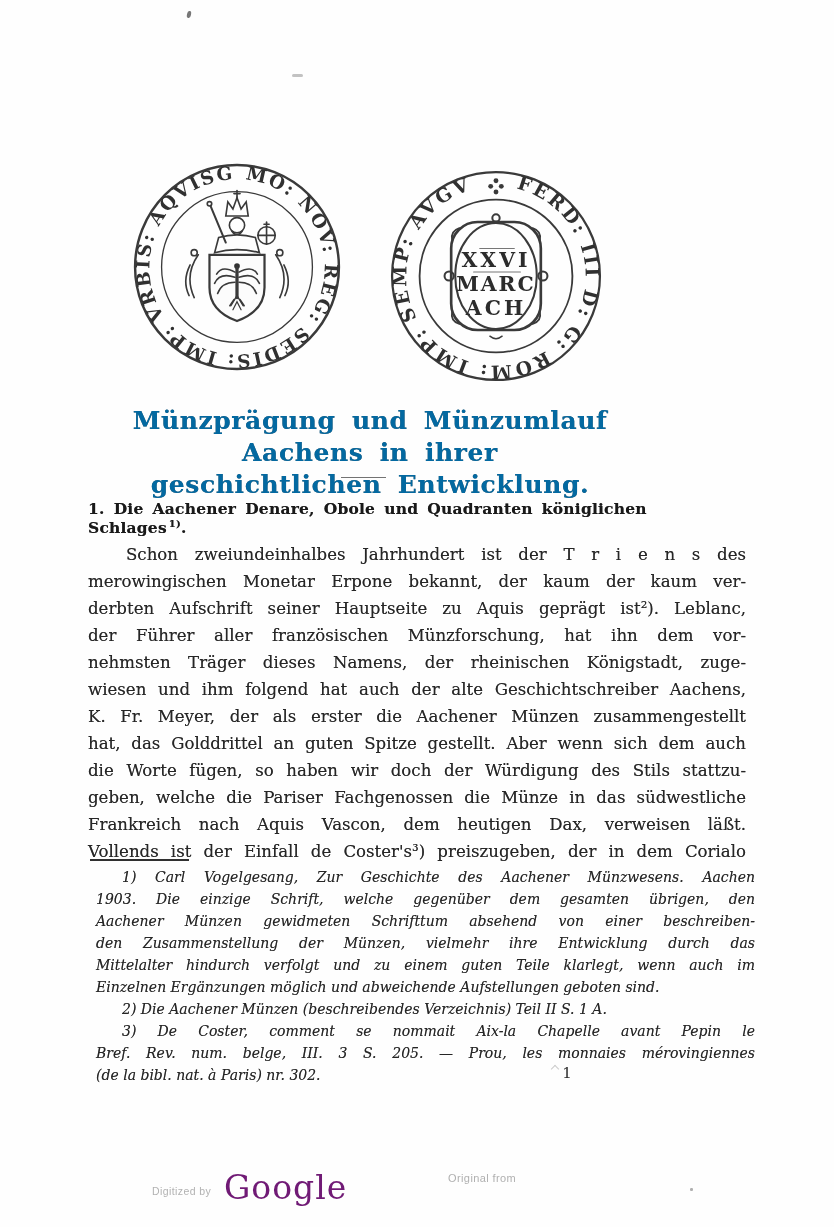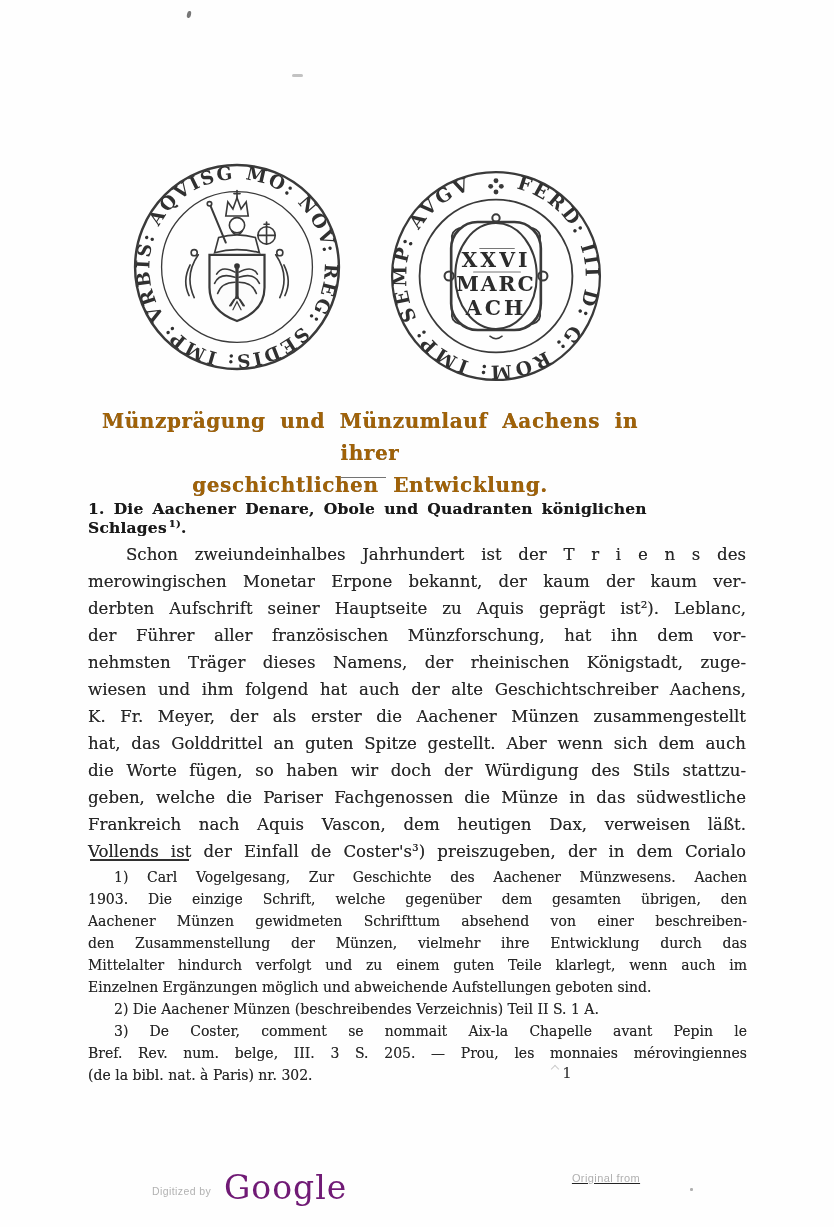--- a/index.html
+++ b/index.html
@@ -14,60 +14,60 @@
   .speck.s3{left:552px;top:1066px;width:5px;height:5px;background:transparent;border-left:1.5px solid #9a9a9a;border-top:1.5px solid #9a9a9a;opacity:.5;transform:rotate(45deg);border-radius:0;}
   .speck.s4{left:690px;top:1188px;width:2.5px;height:2.5px;background:#9c9c9c;opacity:.8;}
   
   .coin{position:absolute;}
   .coin.left{left:131px;top:161px;}
   .coin.right{left:388px;top:167px;}
   .coin text{font-family:"DejaVu Serif", serif;font-weight:bold;}
   
   .title{
     position:absolute;top:405px;left:70px;width:600px;text-align:center;
-    font-size:20px;font-weight:bold;line-height:32px;color:#a16207;
+    font-size:25px;font-weight:bold;line-height:32px;color:#0369a1;
     letter-spacing:.6px;word-spacing:7px;text-shadow:0 0 .6px rgba(30,30,30,.65);
   }
   .title-rule{position:absolute;top:477px;left:341px;width:45px;border-top:1.8px solid #5a5a5a;opacity:.85;}
   
   .heading{
     position:absolute;top:499px;left:88px;width:660px;
     font-size:15.5px;font-weight:bold;color:#191919;letter-spacing:.2px;word-spacing:3.5px;
     text-shadow:0 0 .5px rgba(20,20,20,.6);
   }
   .heading sup{font-size:10px;margin-left:2px;}
   
   .body{position:absolute;top:533px;left:88px;width:658px;margin-top:8px;}
   .bline{
     font-size:16.6px;line-height:27px;height:27px;color:#262626;
     text-align:justify;text-align-last:justify;white-space:nowrap0;
     text-shadow:0 0 .45px rgba(30,30,30,.55);
   }
   .bline.indent{text-indent:38px;}
   
   .fnrule{position:absolute;top:859px;left:90px;width:99px;border-top:2.2px solid #303030;}
-  .footnotes{position:absolute;top:866px;left:88px;width:659px;}
+  .footnotes{position:absolute;top:866px;left:96px;width:659px;font-style:italic;}
   .fline{
     font-size:14px;line-height:22px;height:22px;color:#262626;
     text-align:justify;text-align-last:justify;
     text-shadow:0 0 .4px rgba(30,30,30,.5);
   }
   .fline.find{text-indent:26px;}
   .fline.fshort{text-align-last:left;}
   .pagenum{position:absolute;top:1064px;left:550px;width:34px;text-align:center;font-size:15px;color:#2a2a2a;}
   
   .ft-digitized{
     position:absolute;top:1185px;left:152px;
     font-family:"Liberation Sans", sans-serif;font-size:10.5px;color:#b2b2b2;letter-spacing:.4px;
   }
   .ft-google{
     position:absolute;top:1168px;left:224px;
     font-family:"DejaVu Serif", serif;font-size:33px;color:#701a75;letter-spacing:1px;
   }
-  .ft-right{position:absolute;top:1172px;left:468px;width:276px;text-align:center;font-family:"Liberation Sans", sans-serif;text-decoration:underline;}
+  .ft-right{position:absolute;top:1172px;left:448px;width:276px;font-family:"Liberation Sans", sans-serif;}
   .ft-original{font-size:11px;color:#b0b0b0;letter-spacing:.4px;}
   .ft-institution{font-size:15px;color:#9b9b9b;letter-spacing:1.8px;margin-top:3px;}
 </style>
 </head>
 <body>
 
 <div class="page">
 
   <div class="speck s1"></div>
   <div class="speck s2"></div>

